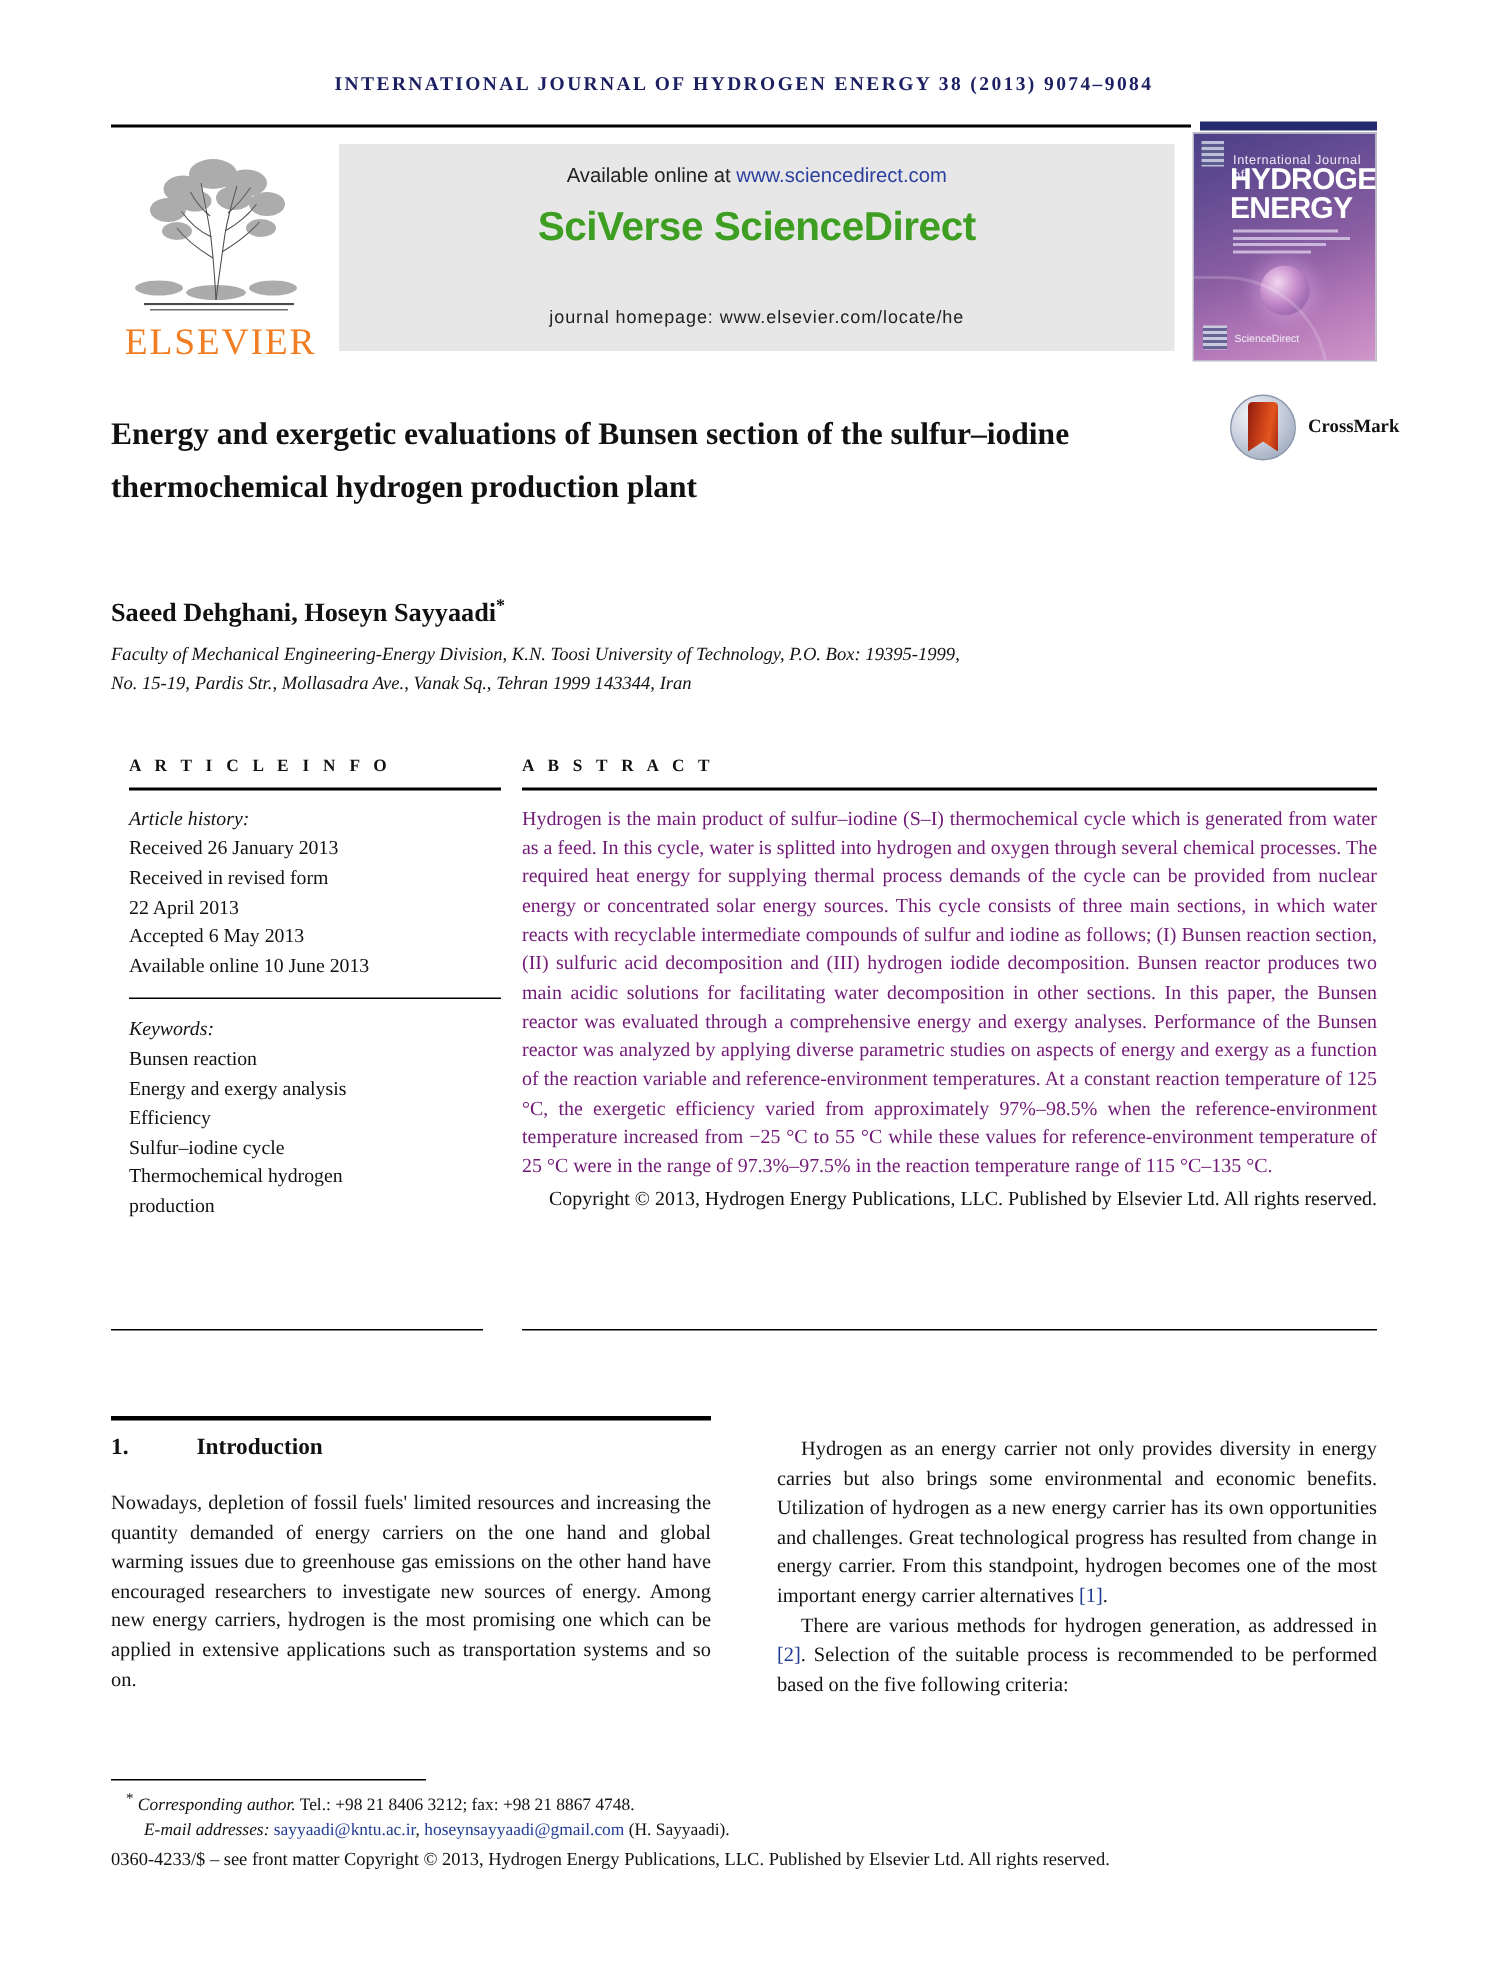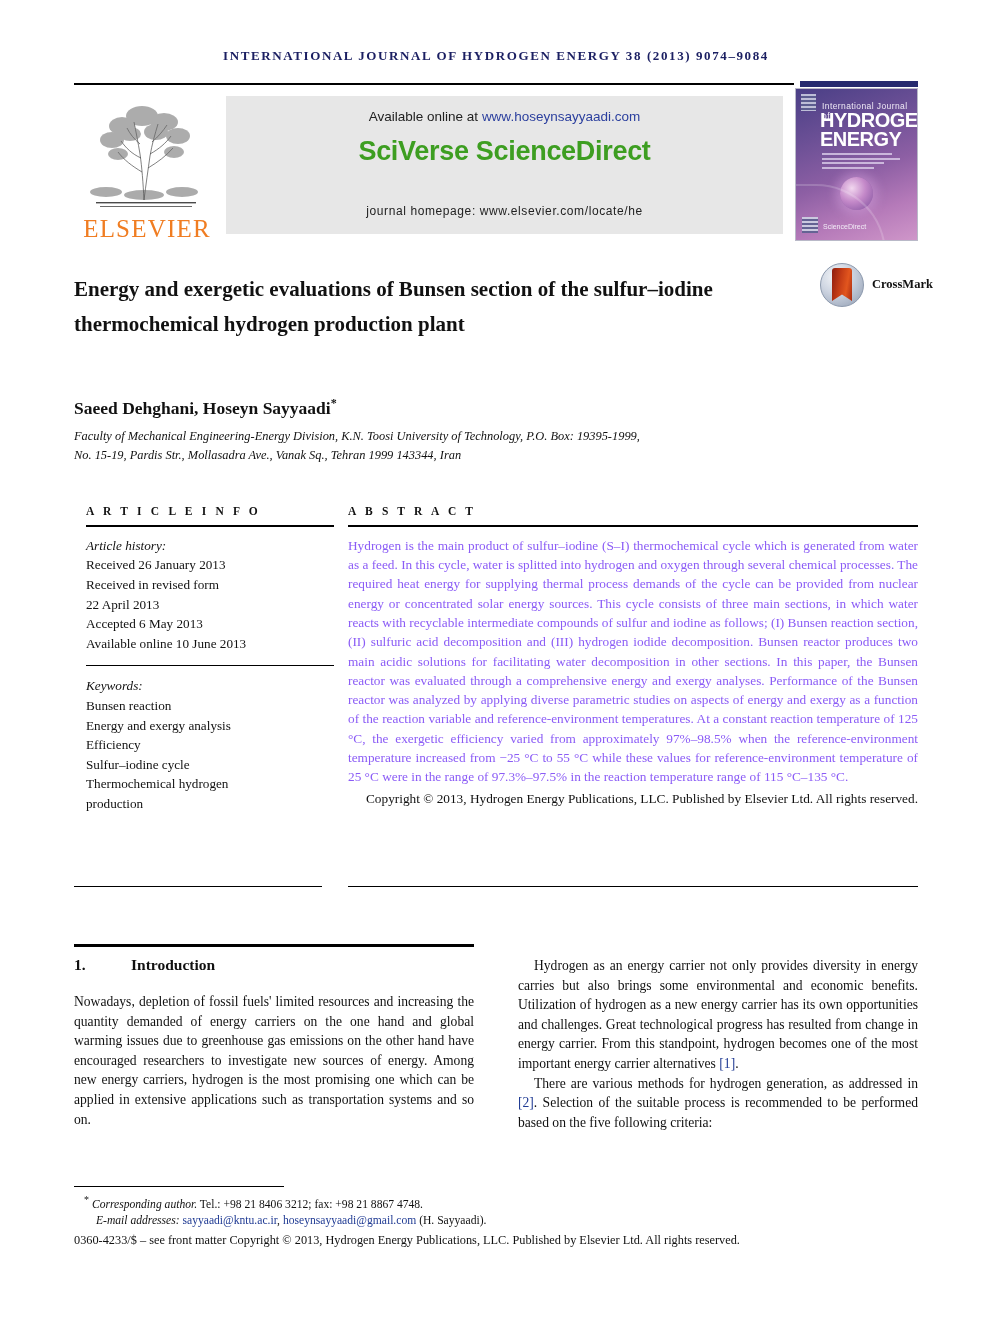--- a/index.html
+++ b/index.html
@@ -132,21 +132,21 @@
   .rule-thin  { height: 1.1px; background: #000; margin: 12px 0 10px; }
 
   .info-block {
     font-family: "Liberation Serif", serif; font-size: 13.2px; line-height: 19.6px; color: #111;
     padding-top: 9px;
   }
   .info-block .it { font-style: italic; }
 
   .abstract-body {
     font-family: "Liberation Serif", serif; font-size: 13.3px; line-height: 19.3px;
-    color: #8b5cf6; text-align: justify; padding-top: 9px;
+    color: #701a75; text-align: justify; padding-top: 9px;
   }
   .abstract-copy {
     font-family: "Liberation Serif", serif; font-size: 13.3px; line-height: 19.3px;
     color: #111; text-align: right; padding-top: 2px;
   }
   .rule-abs-bottom { position:absolute; left:348px; top:886px; width:570px; height:1.4px; background:#000; }
   .rule-info-bottom { position:absolute; left:74px; top:886px; width:248px; height:1.4px; background:#000; }
 
   
   .body-rule { position: absolute; left: 74px; top: 944px; width: 400px; height: 3.2px; background: #000; }
@@ -225,21 +225,21 @@
           <ellipse cx="62" cy="93" rx="20" ry="5"></ellipse>
         </g>
         <rect x="14" y="100" width="100" height="1.4" fill="#4a4a4a"></rect>
         <rect x="18" y="104" width="92" height="1" fill="#6a6a6a"></rect>
       </svg>
       <div class="elsevier-word">ELSEVIER</div>
     </div>
 
     <div class="sd-banner">
       <div class="sd-avail">
-        <span>Available online at </span><a href="#">www.hoseynsayyaadi.com</a>
+        <span>Available online at </span><a href="#">www.sciencedirect.com</a>
       </div>
       <div class="sd-logo">SciVerse ScienceDirect</div>
       <div class="sd-home">journal homepage: www.elsevier.com/locate/he</div>
     </div>
 
     <div class="cover">
       <div class="cover-top-ic"></div>
       <div class="cover-t1">International Journal of</div>
       <div class="cover-t2">HYDROGEN</div>
       <div class="cover-t3">ENERGY</div>

